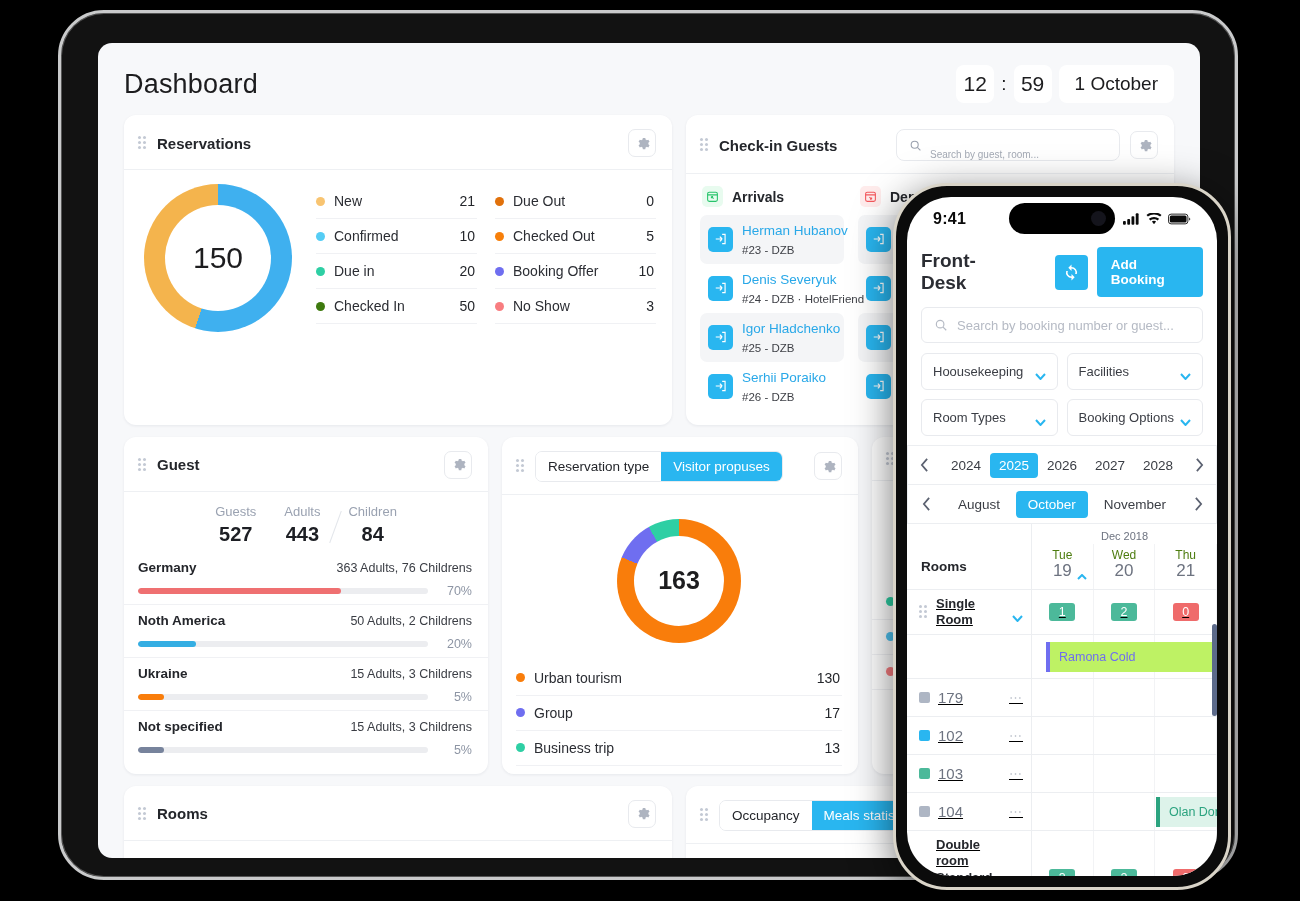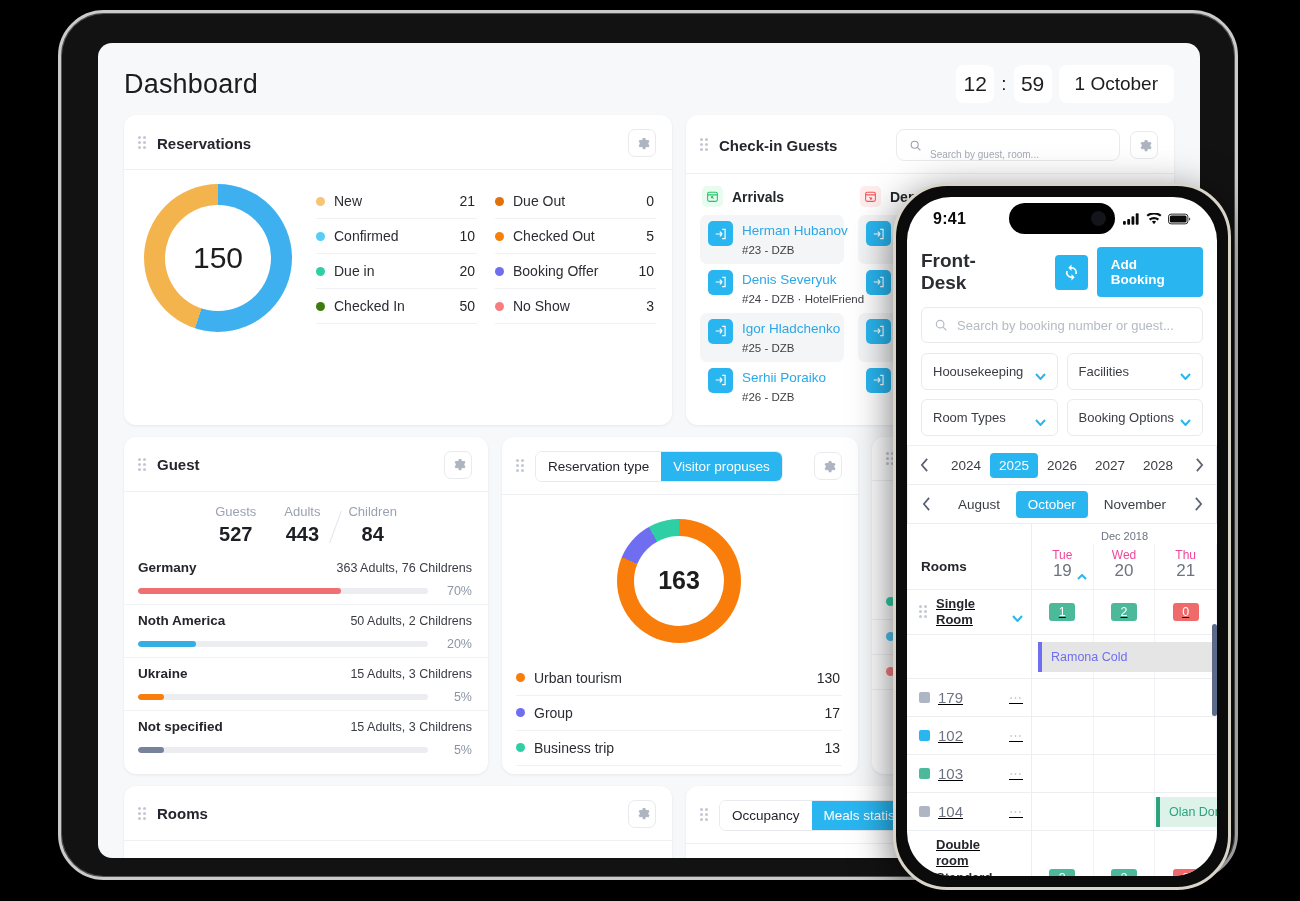--- a/index.html
+++ b/index.html
@@ -109,21 +109,21 @@
   .ci-cols { display:flex; padding: 12px 14px 14px 14px; gap: 14px; }
   .ci-col { flex:1; min-width:0; }
   .ci-col-head { display:flex; align-items:center; gap:9px; margin-bottom:8px; padding-left:2px;}
   .cal-ic {
     width:21px; height:21px; border-radius:5px; display:flex;
     align-items:center; justify-content:center; font-size:11px; flex:none;
   }
   .cal-ic svg { width:13px; height:13px; }
   .ci-col-title { font-size:14px; font-weight:bold; color:#24262b; white-space:nowrap;}
   .guest-row {
-    display:flex; align-items:flex-start; gap:9px; padding:6px 8px; border-radius:7px;
+    display:flex; align-items:center; gap:9px; padding:6px 8px; border-radius:7px;
   }
   .guest-row.alt { background:#f4f5f7; }
   .g-ic {
     width:25px; height:25px; border-radius:5px; background:#29b6f0; flex:none;
     display:flex; align-items:center; justify-content:center;
   }
   .g-ic svg { width:14px; height:14px; stroke:#fff; fill:none; stroke-width:2; }
   .g-name { font-size:13.5px; color:#29a8e8; line-height:1.25; white-space:nowrap; }
   .g-sub { font-size:11.5px; color:#3d3f45; line-height:1.3; white-space:nowrap;}
 
@@ -237,21 +237,21 @@
   .mo { font-size:13.5px; color:#3a3d44; padding: 6px 12px; border-radius:4px;}
   .mo.active { background:#29b6f0; color:#fff; }
 
   .cal-wrap { position:relative; }
   .cal-monthlabel { font-size:11px; color:#6d7380; padding: 6px 0 2px 0; text-align:center;}
   .cal-head { display:flex; border-bottom:1px solid #eceef1;}
   .cal-rooms-col { width:125px; flex:none; display:flex; align-items:center;
     font-size:13.5px; font-weight:bold; color:#24262b; padding-left:14px; border-right:1px solid #eceef1;}
   .cal-days { flex:1; display:flex; }
   .cal-day { flex:1; text-align:center; padding: 4px 0 8px 0; border-right:1px solid #f2f3f5; position:relative;}
-  .cal-day .dw { font-size:12px; color:#ec4899;text-align:center;}
+  .cal-day .dw { font-size:12px; color:#4d7c0f;text-align:center;}
   .cal-day .dn { font-size:17px; color:#6d7380; line-height:1.1;}
   .cal-row { display:flex; border-bottom:1px solid #eceef1; min-height:38px;text-decoration:underline;}
   .cal-left { width:125px; flex:none; display:flex; align-items:center; gap:8px;
     padding: 6px 8px 6px 12px; border-right:1px solid #eceef1;}
   .cal-left .nm { font-size:13px; font-weight:bold; color:#24262b; line-height:1.25;}
   .cal-left .rn { font-size:15px; color:#6d7380; }
   .sq { width:11px;height:11px;border-radius:2px; flex:none;}
   .dots3 { margin-left:auto; color:#b9bec8; font-size:13px; letter-spacing:1px;}
   .cal-cells { flex:1; display:flex; }
   .cal-cell { flex:1; border-right:1px solid #f2f3f5; display:flex; align-items:center;
@@ -933,21 +933,21 @@
            <span class="pill red">0</span>
                 </div>
               </div>
     </div>
             <div class="cal-row" style="min-height:44px">
         <div class="cal-left"></div>
         <div class="cal-cells" style="position:relative">
           <div class="cal-cell"></div>
                 <div class="cal-cell"></div>
                 <div class="cal-cell"></div>
-          <div class="bookingbar" style="left:6px;right:-6px;top:7px;background:#e5e5e5;color:#6f6ef0;border-left:4px solid #6f6ef0">
+          <div class="bookingbar" style="left:14px;right:-6px;top:7px;background:#bef264;color:#6f6ef0;border-left:4px solid #6f6ef0">
             <span>Ramona Cold</span>
                 </div>
         </div>
             </div>
             <div class="cal-row">
         <div class="cal-left">
           <span class="sq" style="background:#aeb6c4"></span>
           <span class="rn">179</span>
           <span class="dots3">⋯</span>
         </div>

